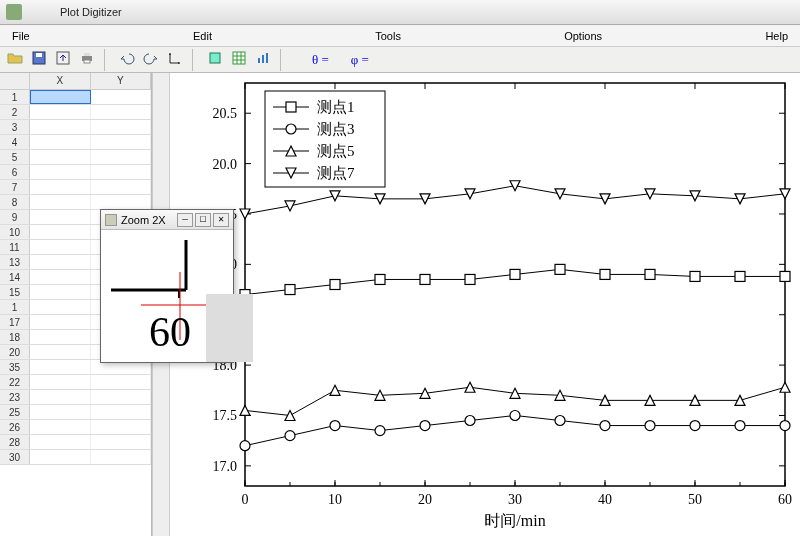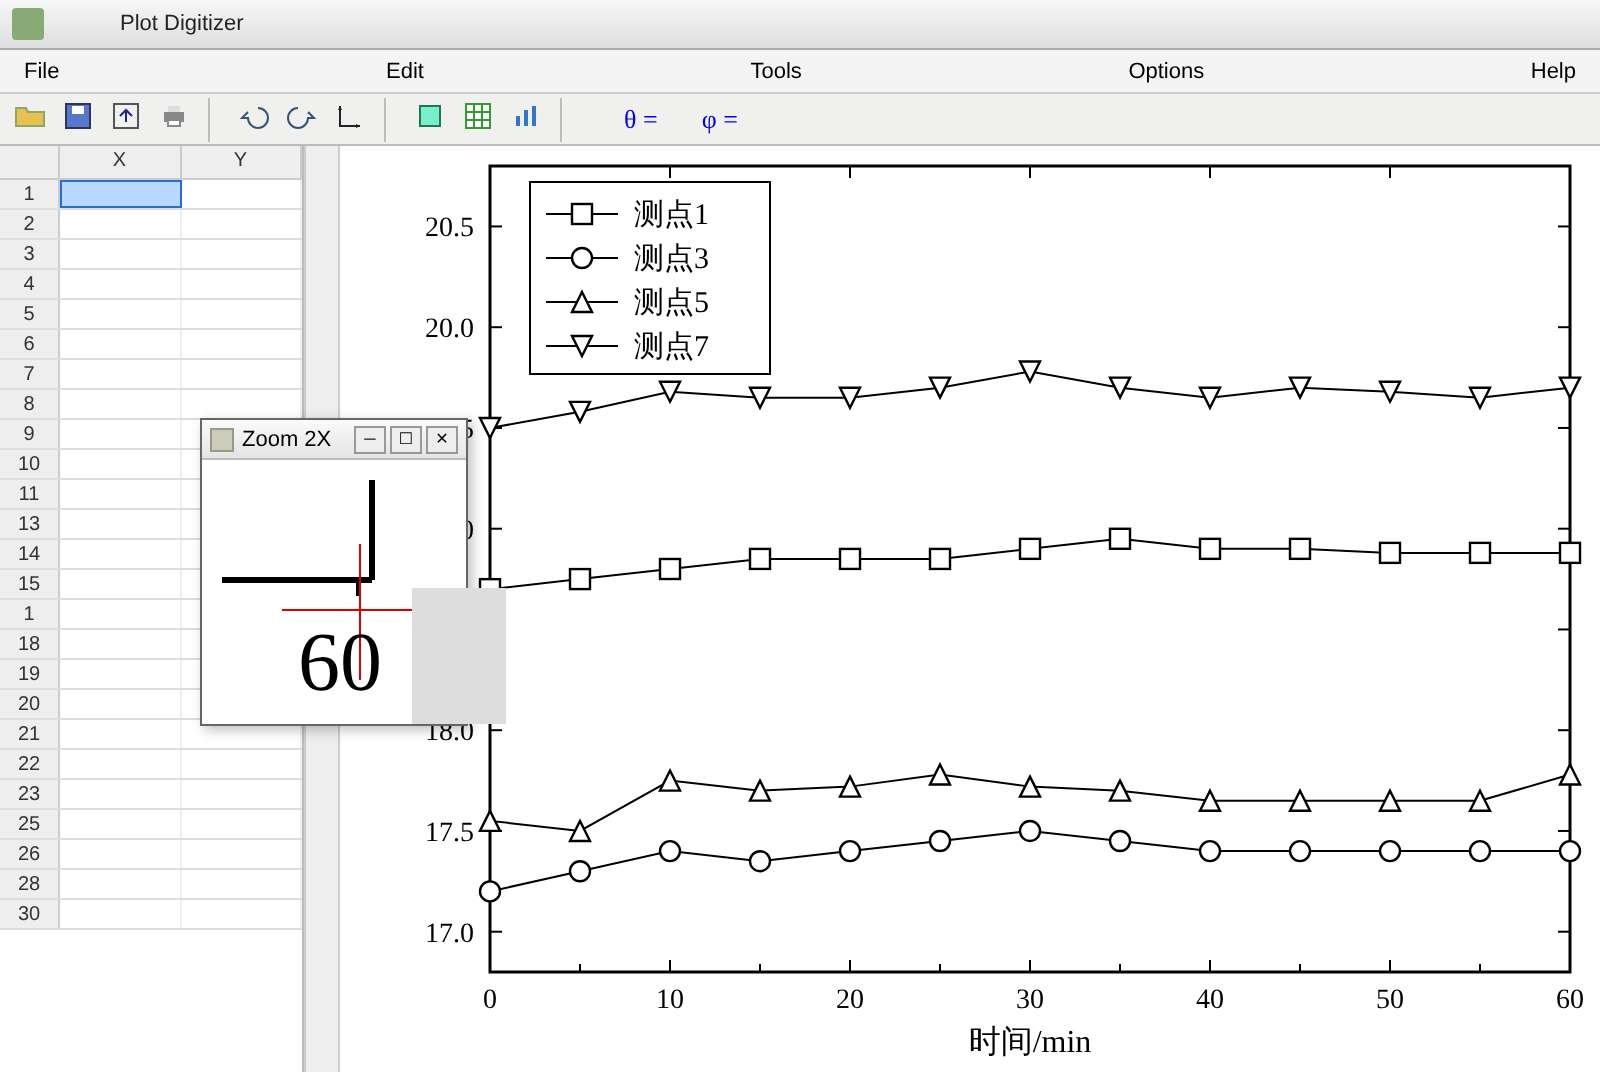--- a/index.html
+++ b/index.html
@@ -202,36 +202,36 @@
           <div class="rowh">15</div>
           <div class="cell"></div>
           <div class="cell"></div>
         </div>
         <div class="row">
           <div class="rowh">1</div>
           <div class="cell"></div>
           <div class="cell"></div>
         </div>
         <div class="row">
+          <div class="rowh">17</div>
+          <div class="cell"></div>
+          <div class="cell"></div>
+        </div>
+        <div class="row">
           <div class="rowh">18</div>
           <div class="cell"></div>
           <div class="cell"></div>
         </div>
         <div class="row">
-          <div class="rowh">19</div>
-          <div class="cell"></div>
-          <div class="cell"></div>
-        </div>
-        <div class="row">
           <div class="rowh">20</div>
           <div class="cell"></div>
           <div class="cell"></div>
         </div>
         <div class="row">
-          <div class="rowh">21</div>
+          <div class="rowh">35</div>
           <div class="cell"></div>
           <div class="cell"></div>
         </div>
         <div class="row">
           <div class="rowh">22</div>
           <div class="cell"></div>
           <div class="cell"></div>
         </div>
         <div class="row">
           <div class="rowh">23</div>

